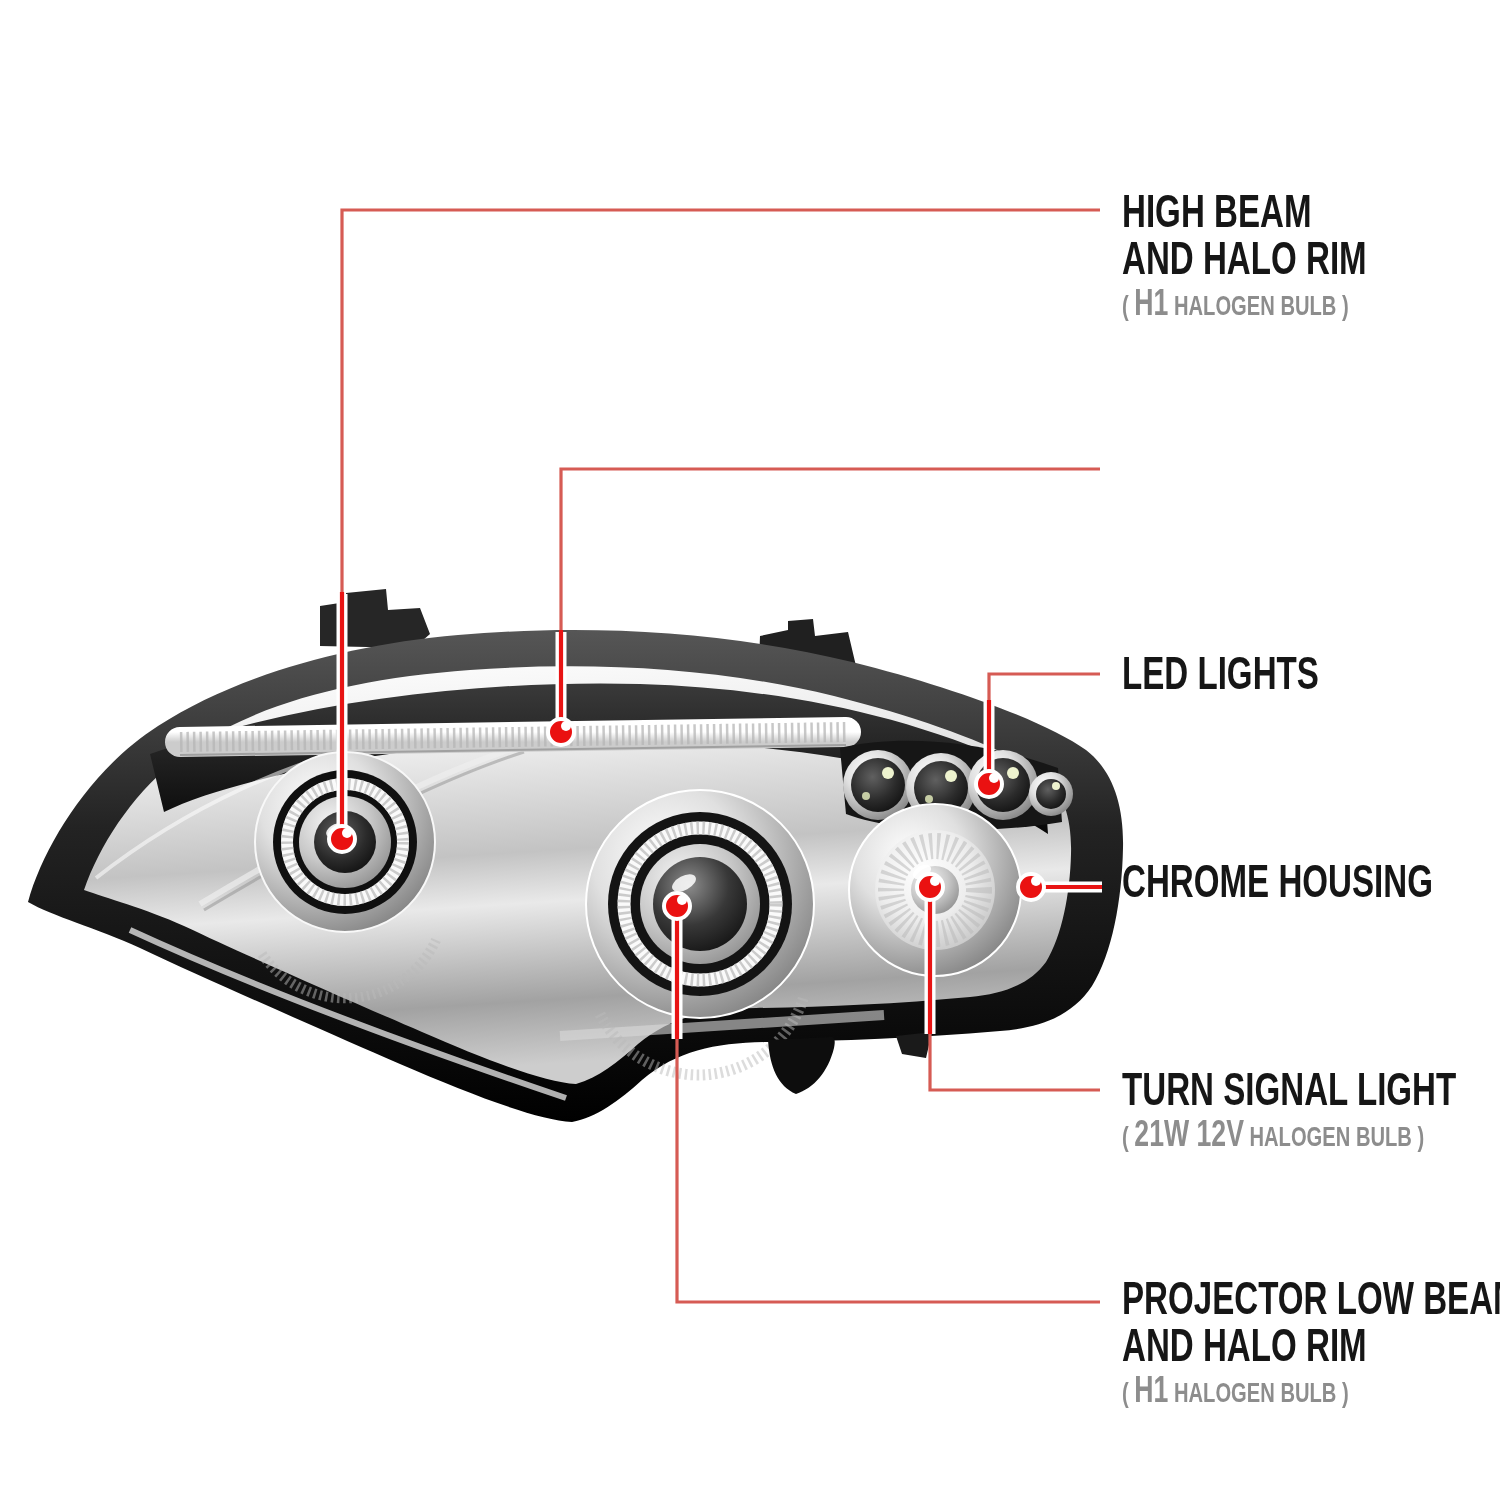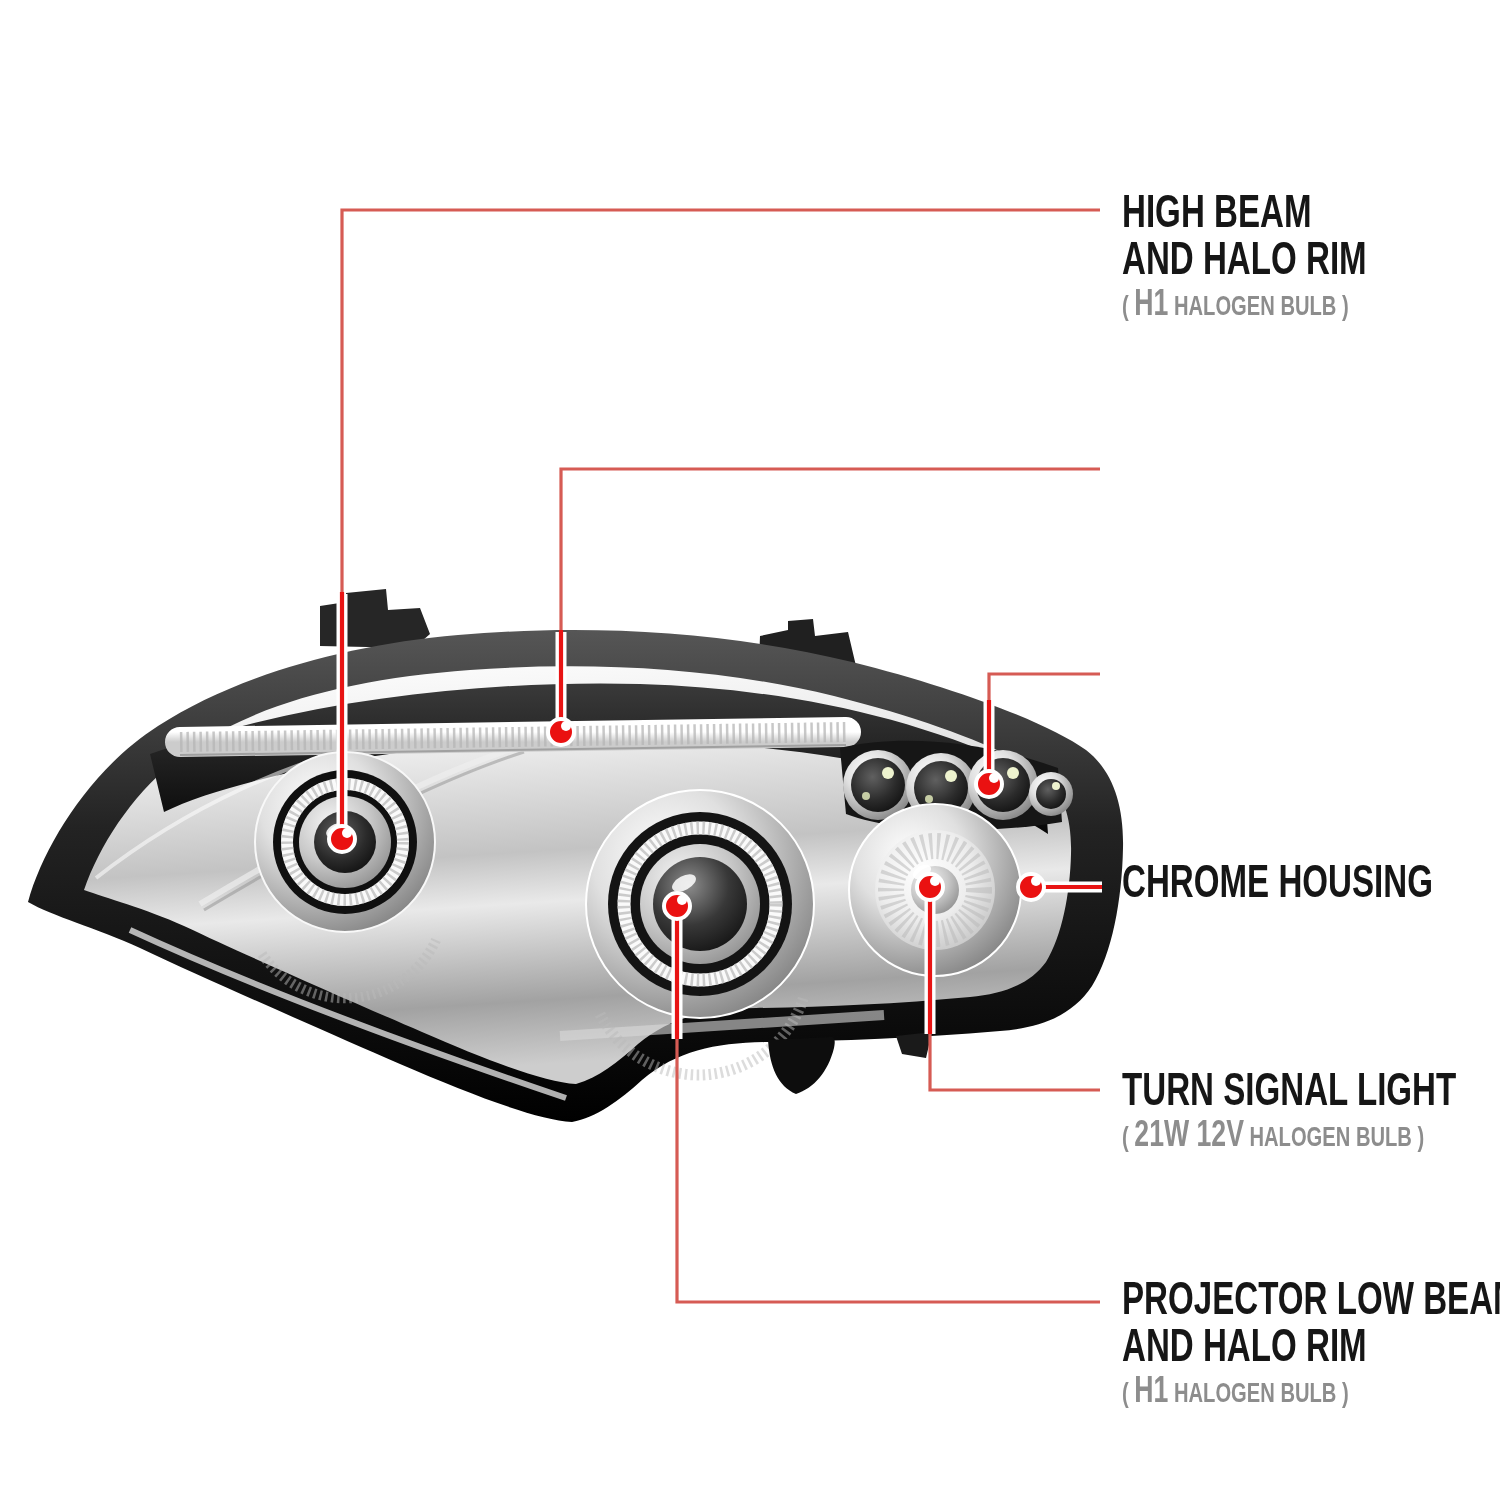--- a/index.html
+++ b/index.html
@@ -204,20 +204,25 @@
 
   <div class="label" style="top:156px">
     <div class="t">
       <div>HIGH BEAM</div>
       <div>AND HALO RIM</div>
     </div>
     <div class="sub"><span>( </span><span class="big">H1</span><span> HALOGEN BULB )</span></div>
   </div>
 
 
+  <div class="label" style="top:618px">
+    <div class="t">
+      <div>LED LIGHTS</div>
+    </div>
+  </div>
 
   <div class="label" style="top:826px">
     <div class="t">
       <div>CHROME HOUSING</div>
     </div>
   </div>
 
   <div class="label" style="top:1034px">
     <div class="t">
       <div>TURN SIGNAL LIGHT</div>

